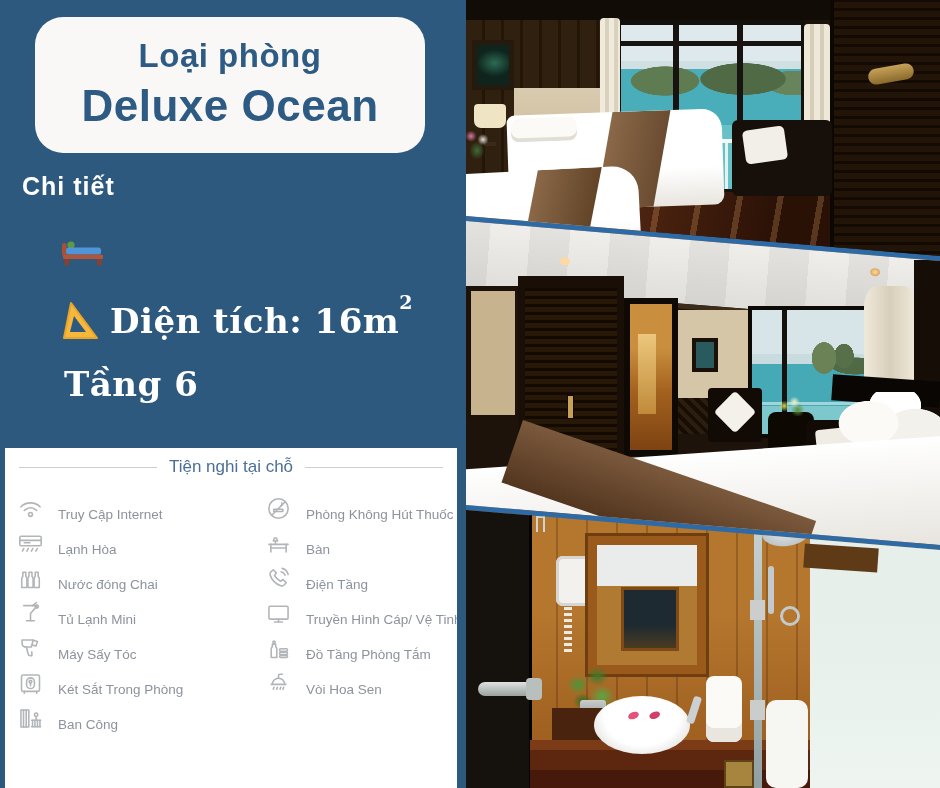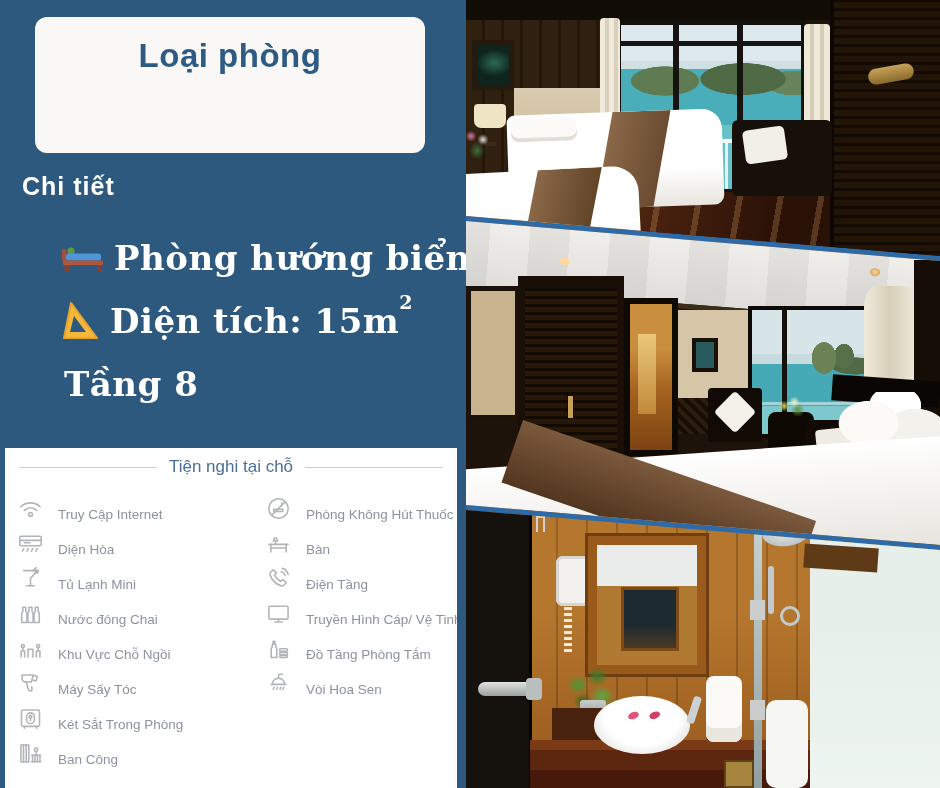--- a/index.html
+++ b/index.html
@@ -6,21 +6,21 @@
   html,body { width:940px; height:788px; }
   body {
     position:relative; overflow:hidden;
     background:#2e597e;
     font-family:"Liberation Sans", sans-serif;
   }
 
   
   .header-card {
     position:absolute; left:35px; top:17px; width:390px; height:136px;
-    background:#f9f8f6; border-radius:12px; text-align:center;
+    background:#f9f8f6; border-radius:28px; text-align:center;
     color:#2d5b84;
   }
   .card-line1 { margin-top:20px; font-size:33px; font-weight:bold; letter-spacing:.5px; }
   .card-line2 { margin-top:6px; font-size:44px; font-weight:bold; letter-spacing:.5px; }
 
   
   .details-heading {
     position:absolute; left:22px; top:172px;
     color:#ffffff; font-size:25px; font-weight:bold; letter-spacing:1px;
   }
@@ -212,50 +212,50 @@
   .p3-frost { left:344px; top:500px; width:130px; height:288px;
     background:linear-gradient(180deg,#e6efe9 0 40%,#eef5f0); }
   .p3-frame { left:338px; top:546px; width:74px; height:24px; background:#5f3a17; transform:rotate(4deg); }
   .p3-towel2 { left:300px; top:700px; width:42px; height:88px; background:#f6f6f2; border-radius:10px; }
 </style>
 </head>
 <body>
 
 <div class="header-card">
   <div class="card-line1">Loại phòng</div>
+  <div class="card-line2">Deluxe Ocean</div>
 </div>
 
 <div class="details-heading">Chi tiết</div>
 
 <div class="detail-row row-1">
   <span class="d-icon">
     <svg width="42" height="28" viewBox="0 0 42 28">
       <rect x="0" y="5" width="4.5" height="13" rx="2" fill="#a84f36"></rect>
       <circle cx="9" cy="7" r="3.6" fill="#5d9b40"></circle>
       <rect x="4" y="9.5" width="35" height="7" rx="2.5" fill="#4f95d8"></rect>
       <rect x="1" y="16.5" width="40" height="4.5" rx="1.5" fill="#b0563c"></rect>
       <rect x="2.5" y="21" width="4.5" height="6.5" fill="#8a4030"></rect>
       <rect x="35" y="21" width="4.5" height="6.5" fill="#8a4030"></rect>
     </svg>
   </span>
-  <span class="d-text">Phòng hướng biển</span>
 </div>
 
 <div class="detail-row row-2">
   <span class="d-icon">
     <svg width="40" height="42" viewBox="0 0 40 42">
       <path d="M11 3 L4 38 L37 38 Z" fill="#f5b83d" stroke="#e8a52c" stroke-width="2" stroke-linejoin="round"></path>
       <path d="M14 16 L10 32 L26 32 Z" fill="#2e597e"></path>
     </svg>
   </span>
-  <span class="d-text"><span>Diện tích: 15m</span><sup>2</sup></span>
+  <span class="d-text"><span>Diện tích: 16m</span><sup>2</sup></span>
 </div>
 
 <div class="detail-row row-3">
-  <span class="d-text">Tầng 8</span>
+  <span class="d-text">Tầng 6</span>
 </div>
 
 <div class="amenities">
   <div class="am-header">
     <span class="hr-line"></span>
     <span class="am-title">Tiện nghi tại chỗ</span>
     <span class="hr-line"></span>
   </div>
   <div class="am-cols">
     <div class="am-col left">
@@ -273,58 +273,46 @@
 
       <div class="am-row">
         <span class="am-icon">
           <svg viewBox="0 0 24 24">
               <rect x="2.5" y="5.5" width="19" height="8.5" rx="1.2"></rect>
               <path d="M6.5 11.3 h5"></path>
               <path d="M2.5 9.2 h19"></path>
               <path d="M6 16.5 l-1.2 2.3 M10 16.5 l-1.2 2.3 M14 16.5 l-1.2 2.3 M18 16.5 l-1.2 2.3"></path>
             </svg>
         </span>
-        <span class="am-label">Diện Hòa</span>
+        <span class="am-label">Lạnh Hòa</span>
+      </div>
+
+      <div class="am-row">
+        <span class="am-icon">
+          <svg viewBox="0 0 24 24">
+              <path d="M4.2 20 v-7.6 q0-1.6 1-2.3 V6.5 h2.6 v3.6 q1 .7 1 2.3 V20 z"></path>
+              <path d="M9.7 20 v-7.6 q0-1.6 1-2.3 V6.5 h2.6 v3.6 q1 .7 1 2.3 V20 z"></path>
+              <path d="M15.2 20 v-7.6 q0-1.6 1-2.3 V6.5 h2.6 v3.6 q1 .7 1 2.3 V20 z"></path>
+            </svg>
+        </span>
+        <span class="am-label">Nước đóng Chai</span>
       </div>
 
       <div class="am-row">
         <span class="am-icon">
           <svg viewBox="0 0 24 24">
               <path d="M6 5 h12 l-6 7 v6.5"></path>
               <path d="M8.5 18.5 h7"></path>
               <path d="M13.8 5 l3.4 -2.6"></path>
               <circle cx="17.6" cy="5.8" r="1.4"></circle>
             </svg>
         </span>
         <span class="am-label">Tủ Lạnh Mini</span>
       </div>
 
-      <div class="am-row">
-        <span class="am-icon">
-          <svg viewBox="0 0 24 24">
-              <path d="M4.2 20 v-7.6 q0-1.6 1-2.3 V6.5 h2.6 v3.6 q1 .7 1 2.3 V20 z"></path>
-              <path d="M9.7 20 v-7.6 q0-1.6 1-2.3 V6.5 h2.6 v3.6 q1 .7 1 2.3 V20 z"></path>
-              <path d="M15.2 20 v-7.6 q0-1.6 1-2.3 V6.5 h2.6 v3.6 q1 .7 1 2.3 V20 z"></path>
-            </svg>
-        </span>
-        <span class="am-label">Nước đóng Chai</span>
-      </div>
-
-      <div class="am-row">
-        <span class="am-icon">
-          <svg viewBox="0 0 24 24">
-              <circle cx="5.2" cy="9.8" r="1.4"></circle>
-              <path d="M3.6 19.5 v-5.3 M6.8 19.5 v-5.3 M3.6 14.2 h3.2 M5.2 14.2 v-2.6"></path>
-              <path d="M9.8 19.5 v-6.8 h4.4 v6.8 M9.8 12.7 h4.4"></path>
-              <circle cx="18.8" cy="9.8" r="1.4"></circle>
-              <path d="M17.2 19.5 v-5.3 M20.4 19.5 v-5.3 M17.2 14.2 h3.2 M18.8 14.2 v-2.6"></path>
-            </svg>
-        </span>
-        <span class="am-label">Khu Vực Chỗ Ngồi</span>
-      </div>
 
       <div class="am-row">
         <span class="am-icon">
           <svg viewBox="0 0 24 24">
               <path d="M4.5 4.5 H14.5 l-1.8 6.2 H8 A3.6 3.6 0 0 1 4.5 7.6 Z"></path>
               <path d="M14.5 4.7 l3.6 1 -1.2 4 -3.4 -.9"></path>
               <path d="M8.3 10.7 l1.7 6.4 a1.7 1.7 0 0 0 1.7 1.3 h1.5 v-3.4"></path>
             </svg>
         </span>
         <span class="am-label">Máy Sấy Tóc</span>

